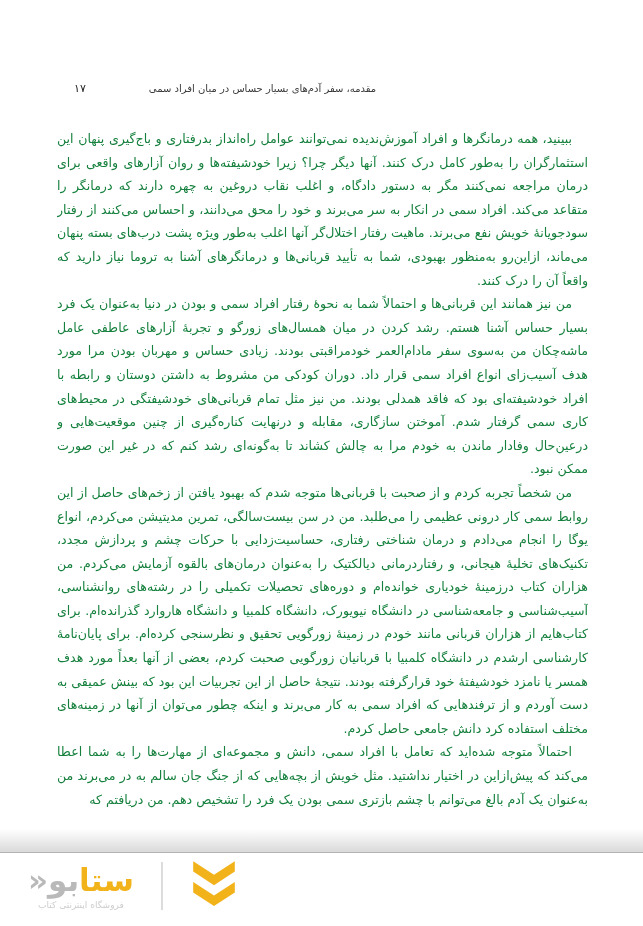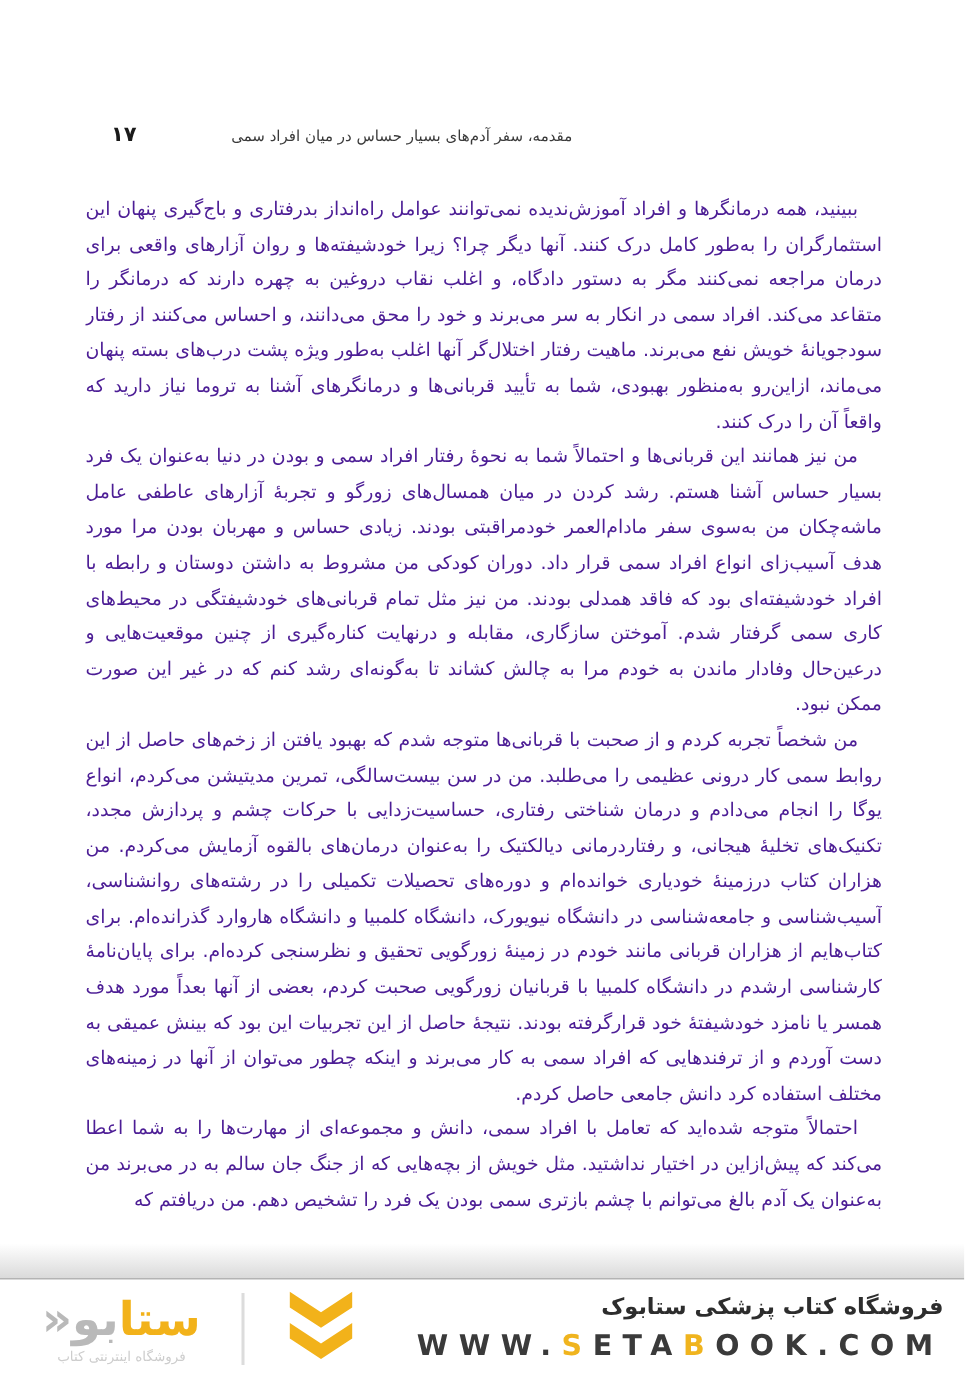--- a/index.html
+++ b/index.html
@@ -24,36 +24,36 @@
     gap: 15px;
   }
   .running-title {
     font-size: 10px;
     color: #3a3a3a;
     letter-spacing: 0;
     white-space: nowrap;
     margin-left: 48px;
   }
   .page-number {
-    font-size: 14px;
-    font-weight: bold;
+    font-size: 11px;
+    font-weight: normal;
     color: #1a1a1a;
   }
 
   
   .page-body {
     position: absolute;
     top: 127px;
     right: 55px;
     left: 57px;
     height: 706px;
     overflow: hidden;
     direction: rtl;
     text-align: justify;
-    color: #4c1d95;
+    color: #15803d;
     font-size: 12.6px;
     line-height: 23.6px;
   }
   .page-body p {
     text-indent: 16px;
   }
 
   
   .page-bottom-shadow {
     position: absolute;
@@ -145,24 +145,20 @@
     <p>ببینید، همه درمانگرها و افراد آموزش‌ندیده نمی‌توانند عوامل راه‌انداز بدرفتاری و باج‌گیری پنهان این استثمارگران را به‌طور کامل درک کنند. آنها دیگر چرا؟ زیرا خودشیفته‌ها و روان آزارهای واقعی برای درمان مراجعه نمی‌کنند مگر به دستور دادگاه، و اغلب نقاب دروغین به چهره دارند که درمانگر را متقاعد می‌کند. افراد سمی در انکار به سر می‌برند و خود را محق می‌دانند، و احساس می‌کنند از رفتار سودجویانهٔ خویش نفع می‌برند. ماهیت رفتار اختلال‌گر آنها اغلب به‌طور ویژه پشت درب‌های بسته پنهان می‌ماند، ازاین‌رو به‌منظور بهبودی، شما به تأیید قربانی‌ها و درمانگرهای آشنا به تروما نیاز دارید که واقعاً آن را درک کنند.</p>
     <p>من نیز همانند این قربانی‌ها و احتمالاً شما به نحوهٔ رفتار افراد سمی و بودن در دنیا به‌عنوان یک فرد بسیار حساس آشنا هستم. رشد کردن در میان همسال‌های زورگو و تجربهٔ آزارهای عاطفی عامل ماشه‌چکان من به‌سوی سفر مادام‌العمر خودمراقبتی بودند. زیادی حساس و مهربان بودن مرا مورد هدف آسیب‌زای انواع افراد سمی قرار داد. دوران کودکی من مشروط به داشتن دوستان و رابطه با افراد خودشیفته‌ای بود که فاقد همدلی بودند. من نیز مثل تمام قربانی‌های خودشیفتگی در محیط‌های کاری سمی گرفتار شدم. آموختن سازگاری، مقابله و درنهایت کناره‌گیری از چنین موقعیت‌هایی و درعین‌حال وفادار ماندن به خودم مرا به چالش کشاند تا به‌گونه‌ای رشد کنم که در غیر این صورت ممکن نبود.</p>
     <p>من شخصاً تجربه کردم و از صحبت با قربانی‌ها متوجه شدم که بهبود یافتن از زخم‌های حاصل از این روابط سمی کار درونی عظیمی را می‌طلبد. من در سن بیست‌سالگی، تمرین مدیتیشن می‌کردم، انواع یوگا را انجام می‌دادم و درمان شناختی رفتاری، حساسیت‌زدایی با حرکات چشم و پردازش مجدد، تکنیک‌های تخلیهٔ هیجانی، و رفتاردرمانی دیالکتیک را به‌عنوان درمان‌های بالقوه آزمایش می‌کردم. من هزاران کتاب درزمینهٔ خودیاری خوانده‌ام و دوره‌های تحصیلات تکمیلی را در رشته‌های روانشناسی، آسیب‌شناسی و جامعه‌شناسی در دانشگاه نیویورک، دانشگاه کلمبیا و دانشگاه هاروارد گذرانده‌ام. برای کتاب‌هایم از هزاران قربانی مانند خودم در زمینهٔ زورگویی تحقیق و نظرسنجی کرده‌ام. برای پایان‌نامهٔ کارشناسی ارشدم در دانشگاه کلمبیا با قربانیان زورگویی صحبت کردم، بعضی از آنها بعداً مورد هدف همسر یا نامزد خودشیفتهٔ خود قرارگرفته بودند. نتیجهٔ حاصل از این تجربیات این بود که بینش عمیقی به دست آوردم و از ترفندهایی که افراد سمی به کار می‌برند و اینکه چطور می‌توان از آنها در زمینه‌های مختلف استفاده کرد دانش جامعی حاصل کردم.</p>
     <p>احتمالاً متوجه شده‌اید که تعامل با افراد سمی، دانش و مجموعه‌ای از مهارت‌ها را به شما اعطا می‌کند که پیش‌ازاین در اختیار نداشتید. مثل خویش از بچه‌هایی که از جنگ جان سالم به در می‌برند من به‌عنوان یک آدم بالغ می‌توانم با چشم بازتری سمی بودن یک فرد را تشخیص دهم. من دریافتم که</p>
   </div>
 
   <div class="page-bottom-shadow"></div>
 
   <div class="site-footer">
 
-    <div class="footer-right">
-      <div class="store-name">فروشگاه کتاب پزشکی ستابوک</div>
-      <div class="website-url"><span>WWW.</span><span class="url-accent">S</span><span>ETA</span><span class="url-accent">B</span><span>OOK.COM</span></div>
-    </div>
 
     <div class="footer-left">
       <div class="wordmark-block">
         <div class="setabook-wordmark"><span class="wm-primary">ستا</span><span class="wm-secondary">بو</span><span class="wm-chevron">«</span></div>
         <div class="logo-tagline">فروشگاه اینترنتی کتاب</div>
       </div>
       <div class="logo-divider"></div>
       <div class="logo-icon-box">
         <svg width="48" height="54" viewBox="0 0 60 66" xmlns="http://www.w3.org/2000/svg">
           <path d="M4 2 L30 19 L56 2 L56 15 L30 32 L4 15 Z" fill="#f2b21a"></path>

